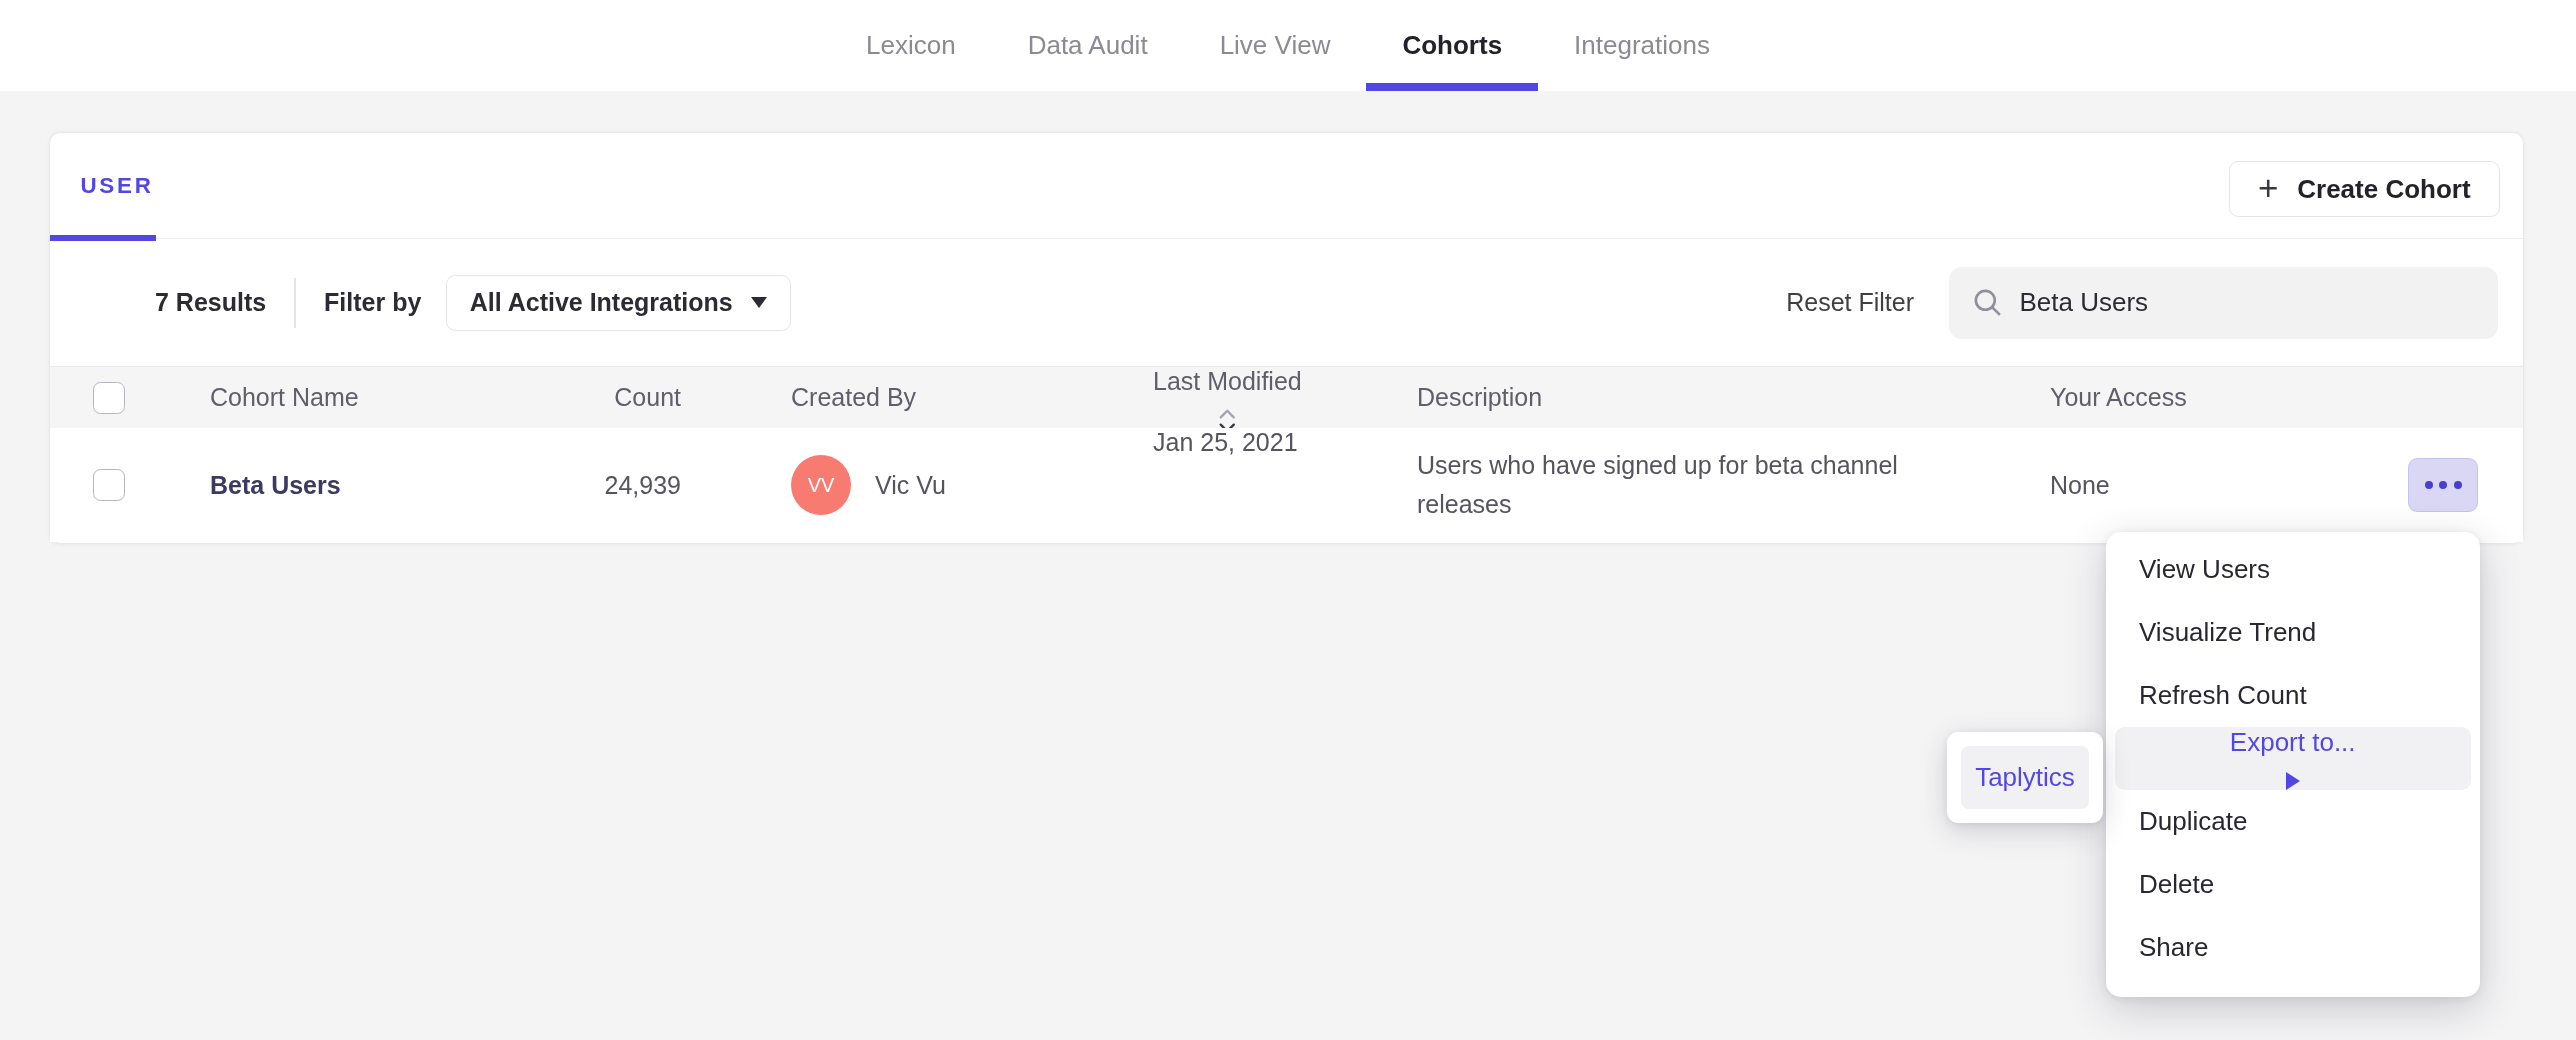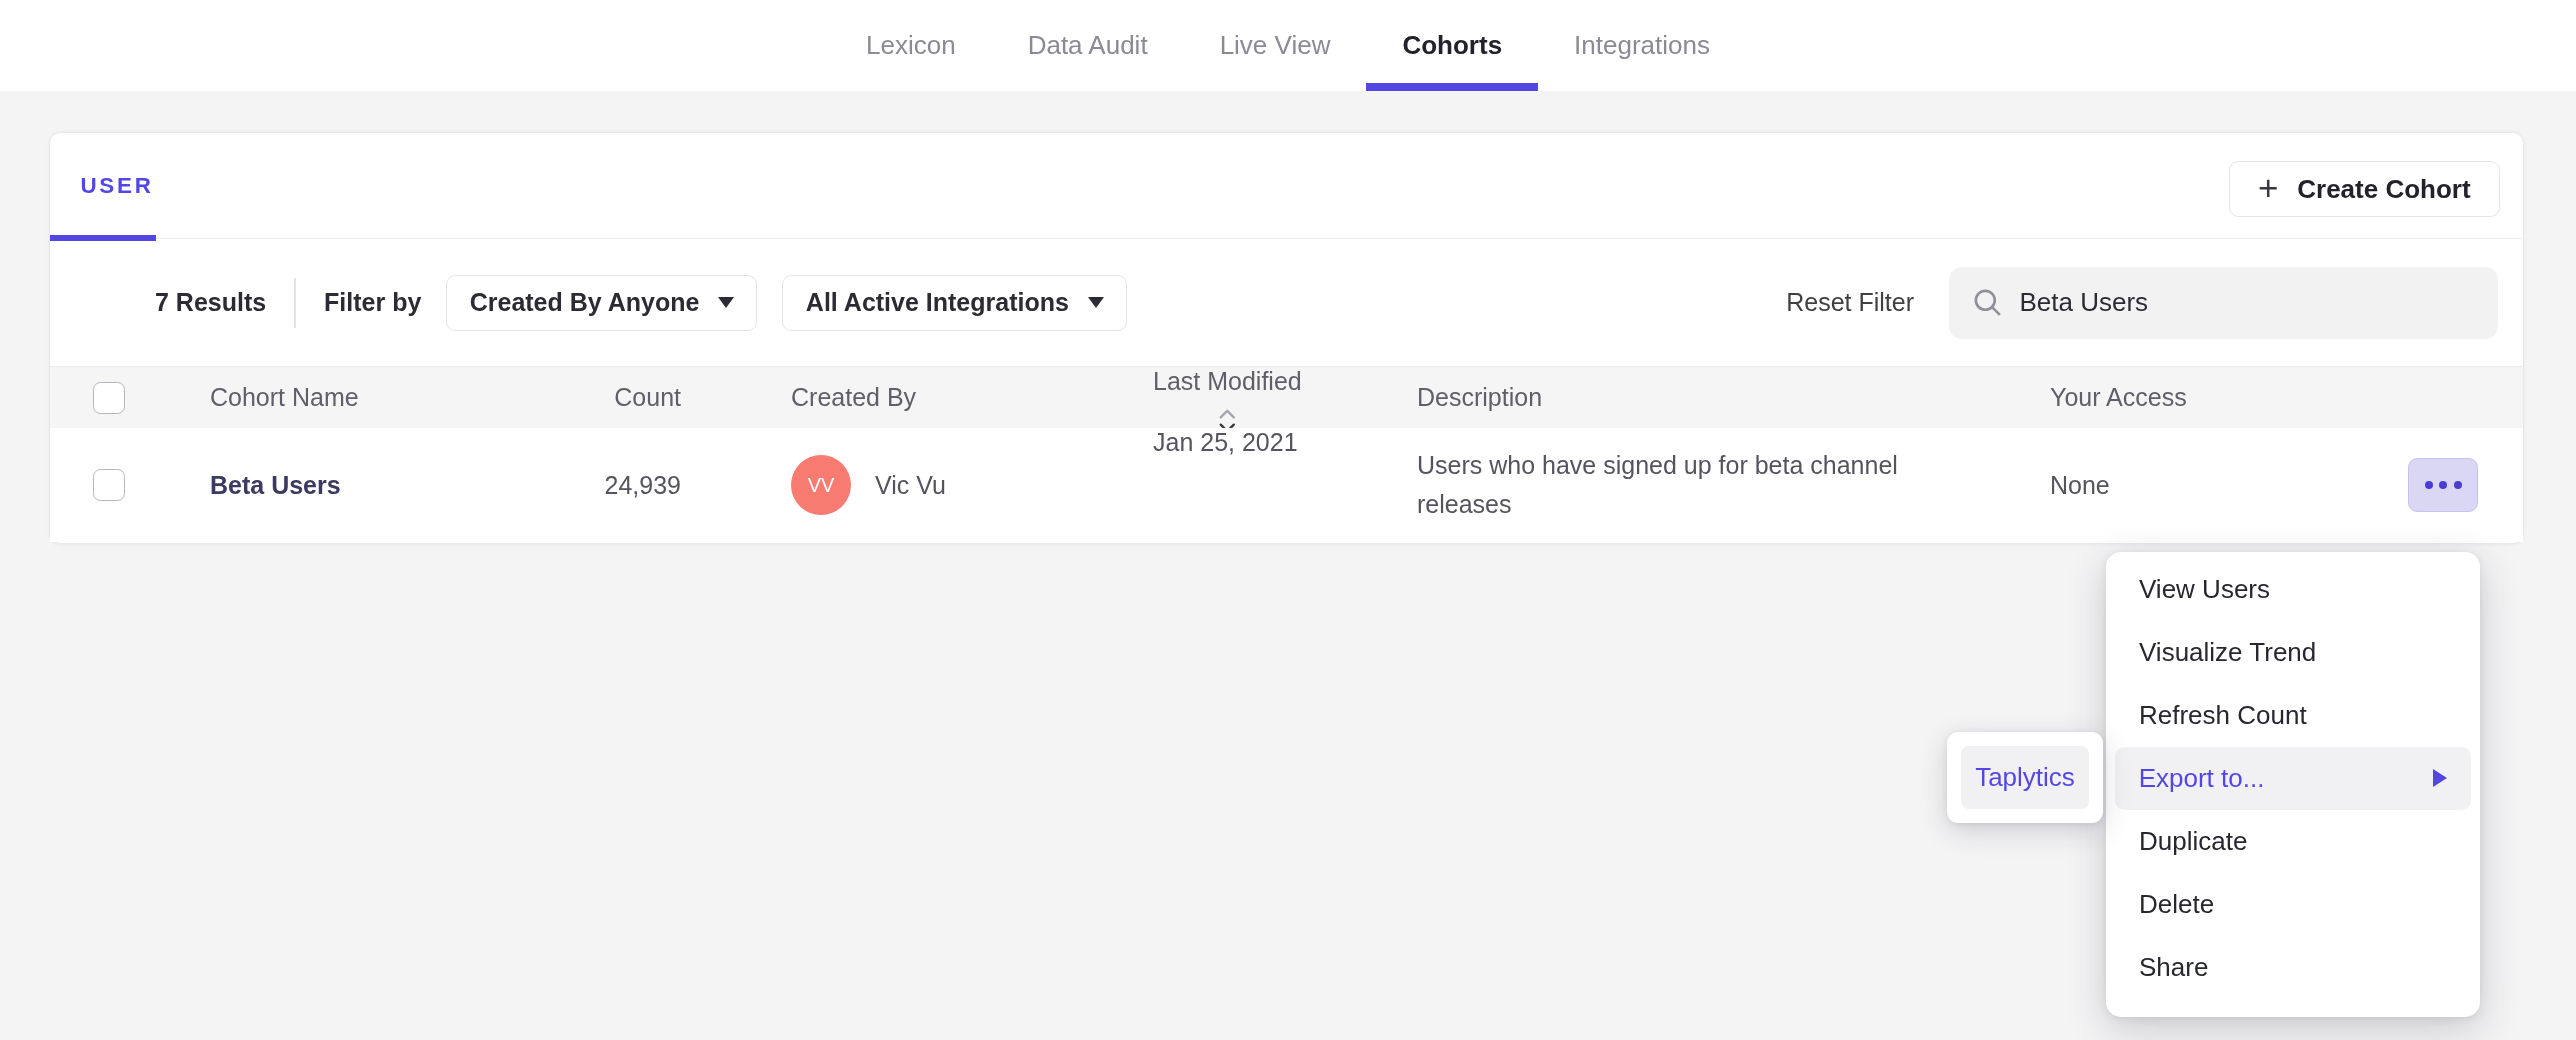--- a/index.html
+++ b/index.html
@@ -57,25 +57,25 @@
   .row-name { color:#3d3a62; font-weight:700; cursor:pointer; }
   .avatar { width:60px; height:60px; border-radius:50%; background:#f87b72; color:#fff; display:flex; align-items:center;
             justify-content:center; font-size:20px; font-weight:400; margin-right:24px;text-align:right; }
   .desc-text { width:523px; line-height:1.55; }
   .dots-btn { position:absolute; left:2358px; top:30px; width:70px; height:54px; background:#dad7f5;
               border:1.9px solid #c5c1f0; border-radius:9.3px; display:flex; align-items:center; justify-content:center;
               gap:6.5px; cursor:pointer; }
   .dot-ring { width:5.6px; height:5.6px; border:4.7px solid #4a3ed2; border-radius:50%; }
 
   
-  .menu { position:absolute; left:2106px; top:552px; width:374px; background:#fff; border-radius:15px;
+  .menu { position:absolute; left:2106px; top:532px; width:374px; background:#fff; border-radius:15px;
           box-shadow:0 11.2px 41px rgba(40,40,60,.20), 0 1.9px 9.3px rgba(0,0,0,.08); padding:5.6px 0 18.7px 0; z-index:20; }
   .menu-item { height:63px; display:flex; align-items:center; padding-left:33px; font-size:26px; color:#28272f; cursor:pointer; }
   .menu-item.highlight { margin:0 9.3px; padding-left:23.4px; padding-right:24px; background:#f1f0f2; border-radius:9.3px;
-                         color:#5347e4; justify-content:space-between; }
+                         color:#5347e4; justify-content:space-between;flex-direction:column; }
   .arrow-right { width:0; height:0; border-top:9.3px solid transparent; border-bottom:9.3px solid transparent; border-left:14px solid #5347e4; }
 
   
   .submenu { position:absolute; left:1947px; top:732px; width:156px; height:91px; background:#fff; border-radius:11.2px;
              box-shadow:0 7.5px 28px rgba(40,40,60,.18), 0 1.9px 7.5px rgba(0,0,0,.08); padding:14px; z-index:21; }
   .submenu-item { width:100%; height:100%; background:#f1f0f2; border-radius:8px; display:flex; align-items:center;
                   justify-content:center; font-size:26px; color:#5347e4; cursor:pointer; }
 
   svg { display:block; }
 </style>
@@ -105,24 +105,20 @@
       <div class="create-btn">
         <span class="plus-glyph">+</span>
         <span>Create Cohort</span>
       </div>
     </div>
 
     <div class="filterbar">
       <span class="fb-text">7 Results</span>
       <span class="fb-divider"></span>
       <span class="fb-text">Filter by</span>
-      <div class="dropdown">
-        <span>Created By Anyone</span>
-        <span class="caret-down"></span>
-      </div>
       <div class="dropdown">
         <span>All Active Integrations</span>
         <span class="caret-down"></span>
       </div>
       <div class="fb-spacer"></div>
       <span class="reset-link">Reset Filter</span>
       <div class="searchbox">
         <span>
           <svg width="35" height="35" viewBox="0 0 24 24" fill="none" stroke="#90909a" stroke-width="1.8">
             <circle cx="10.5" cy="10.5" r="6.5"></circle>

